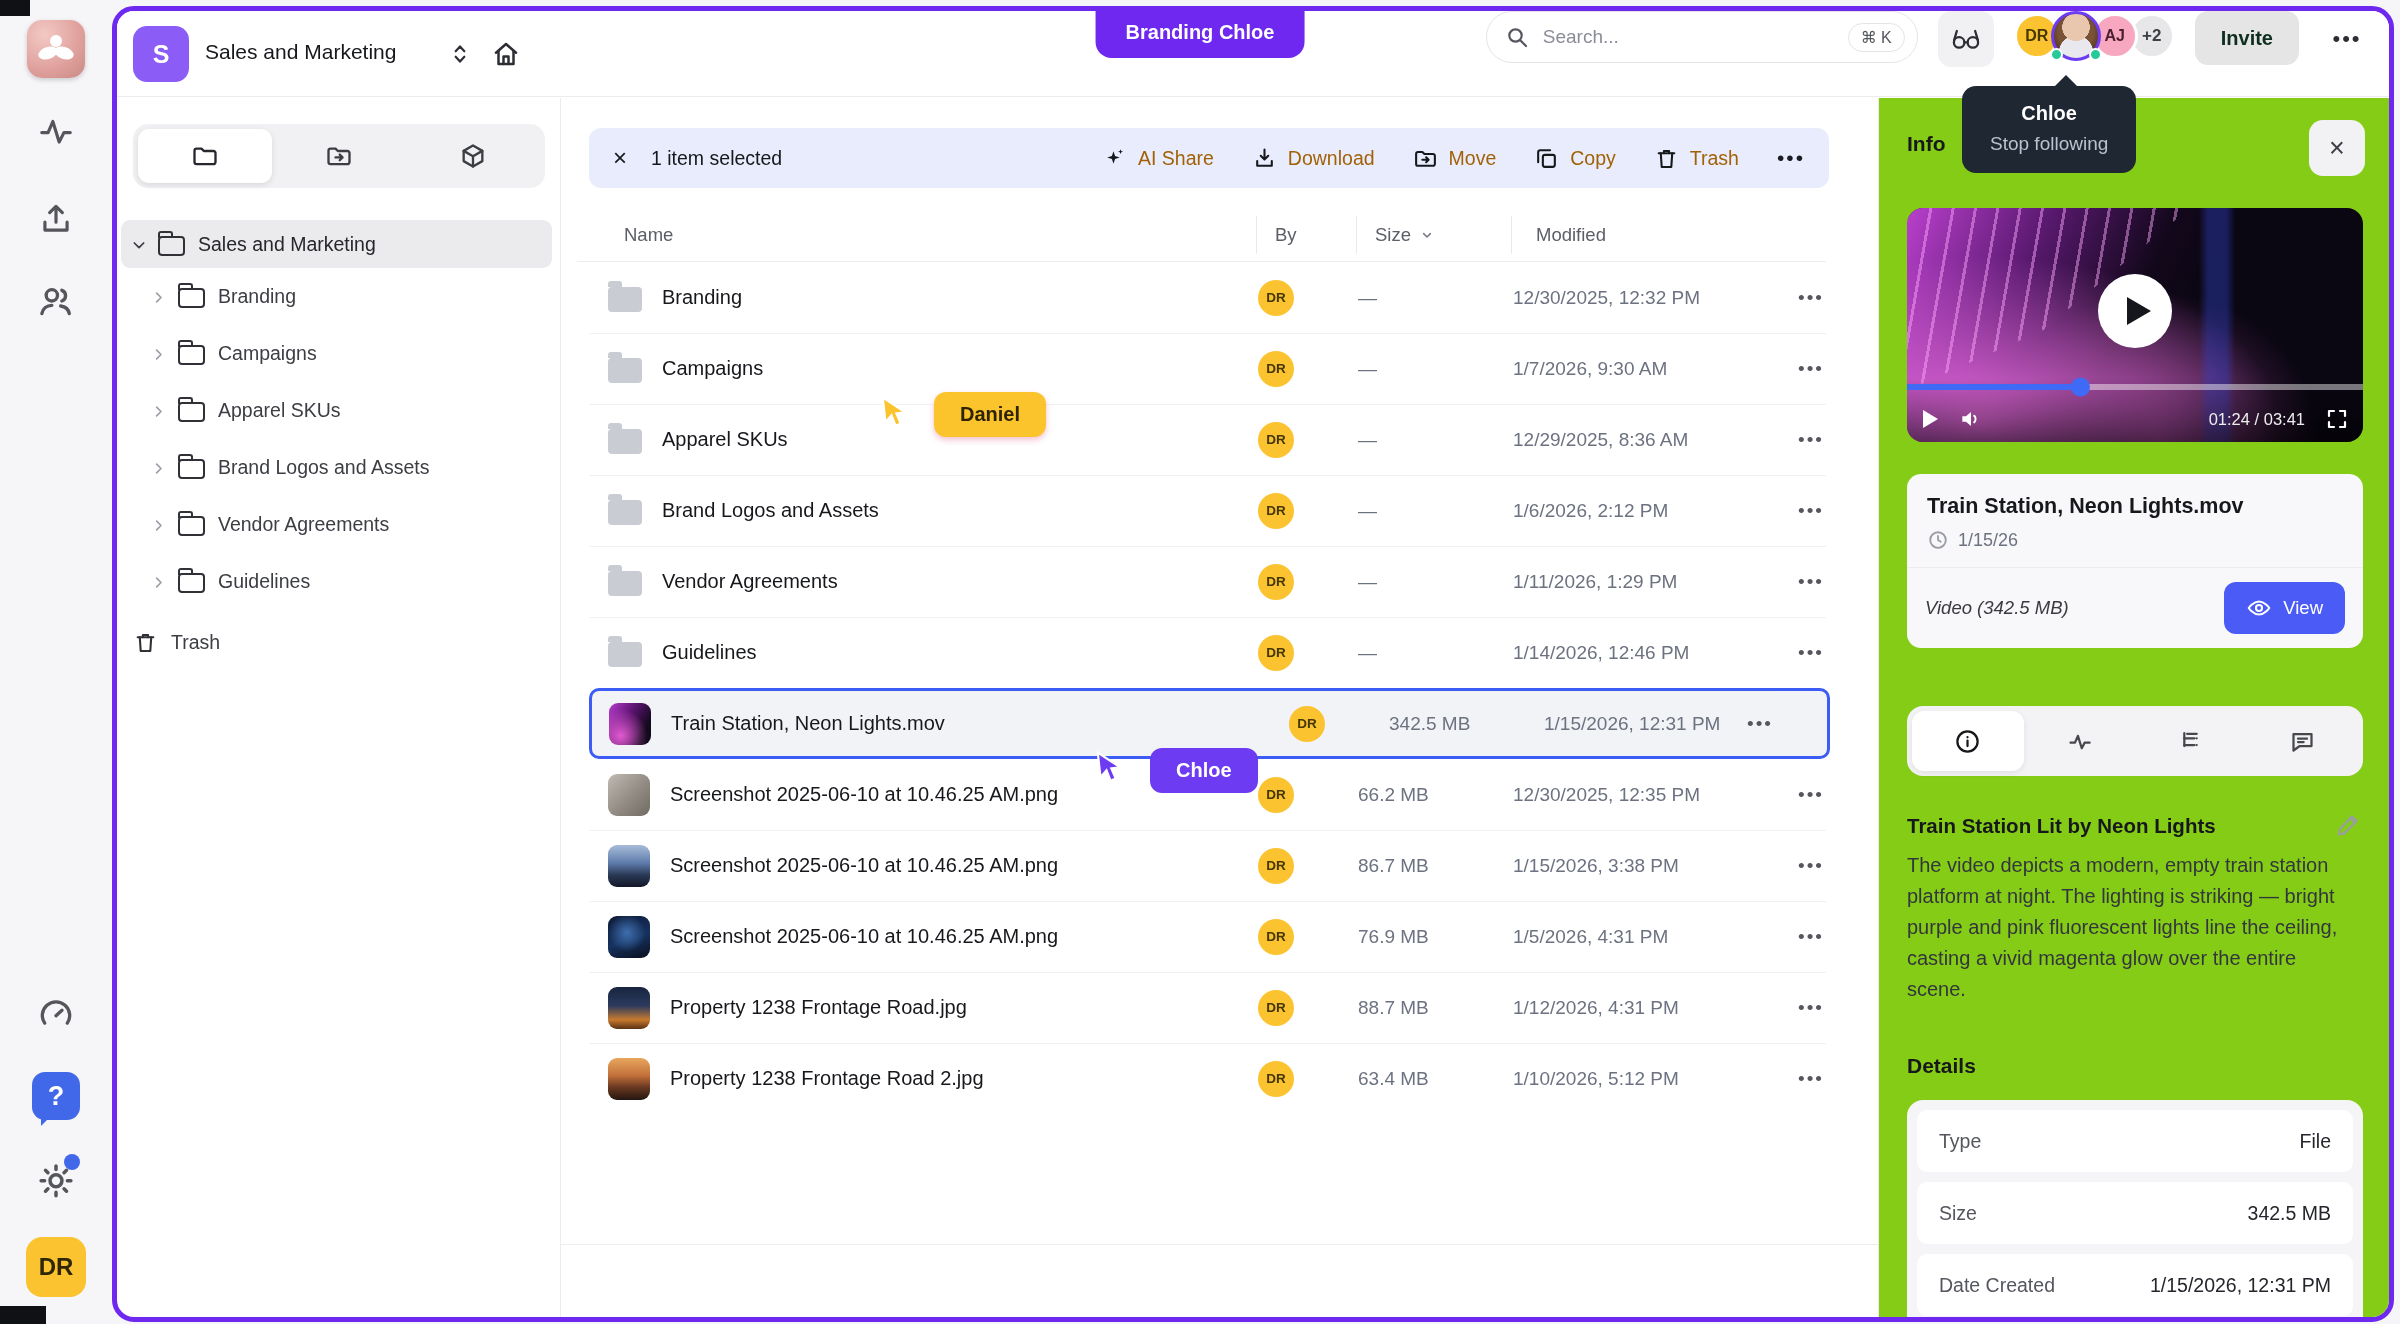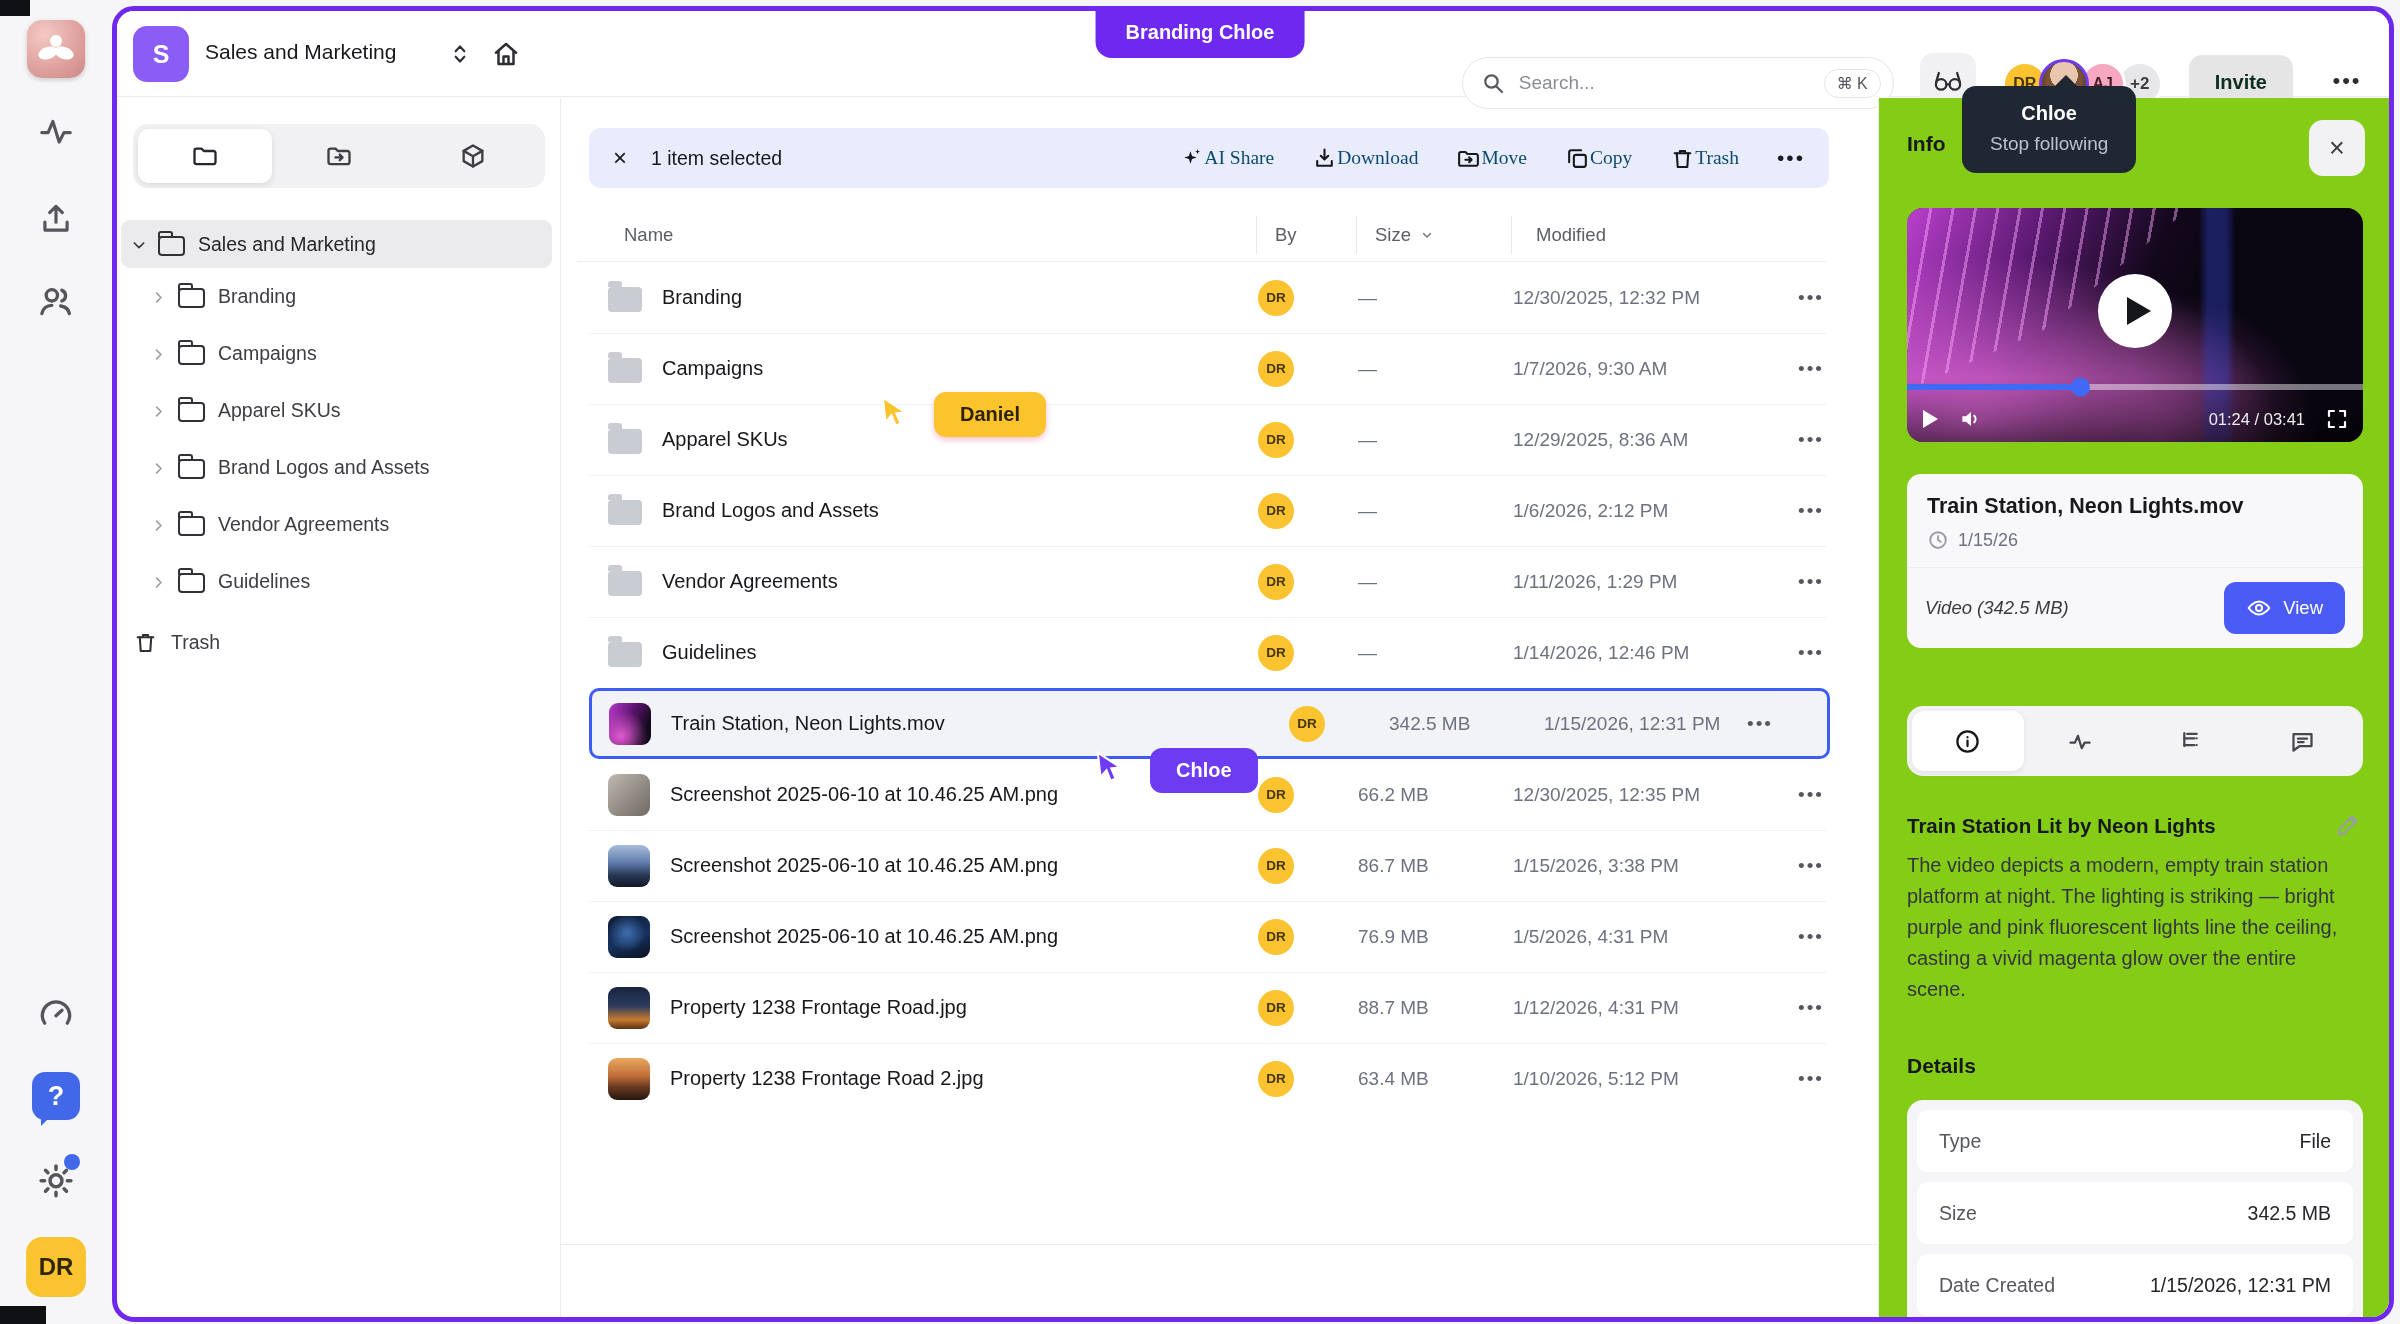--- a/index.html
+++ b/index.html
@@ -27,21 +27,21 @@
 
   
   #follow-pill{position:absolute;left:1083px;top:-2px;transform:translateX(-50%);background:#6e28f0;color:#fff;font-size:20px;font-weight:700;padding:12px 30px 14px;border-radius:0 0 16px 16px;z-index:40;}
 
   
   #topbar{position:absolute;left:0;top:0;width:100%;height:86px;border-bottom:1px solid #ececef;background:#fff;display:flex;align-items:center;}
   #ws-badge{position:absolute;left:16px;top:15px;width:56px;height:56px;border-radius:14px;background:#8b5cf6;color:#fff;font-size:25px;font-weight:600;display:flex;align-items:center;justify-content:center;}
   #ws-title{position:absolute;left:88px;top:29px;font-size:21px;color:#17181c;font-weight:500;}
   #ws-switch{position:absolute;left:330px;top:30px;cursor:pointer;}
   #home-btn{position:absolute;left:374px;top:28px;cursor:pointer;}
-  #top-right{position:absolute;right:14px;top:12px;height:86px;display:flex;align-items:flex-end;gap:26px;}
+  #top-right{position:absolute;right:14px;top:0;height:86px;display:flex;align-items:flex-start;gap:20px;}
   #search-box{width:432px;height:52px;border:1.5px solid #e4e4e8;border-radius:26px;display:flex;align-items:center;padding:0 12px 0 18px;gap:12px;background:#fff;}
   #search-box input{border:none;outline:none;flex:1;font-size:19px;color:#40424a;font-family:inherit;background:transparent;}
   #search-box input::placeholder{color:#8a8d96;}
   #kbd{border:1.5px solid #e4e4e8;border-radius:15px;padding:4px 12px;font-size:16px;color:#55575e;white-space:nowrap;}
   #observe-btn{width:56px;height:56px;border-radius:13px;background:#f1f1f3;display:flex;align-items:center;justify-content:center;cursor:pointer;}
   #avatar-row{display:flex;align-items:center;}
   .av{width:46px;height:46px;border-radius:50%;border:3px solid #fff;display:flex;align-items:center;justify-content:center;font-size:16px;font-weight:700;margin-left:-9px;position:relative;cursor:pointer;}
   .av:first-child{margin-left:0;}
   #av-dr{background:#fcc330;color:#463804;z-index:1;}
   #av-chloe{width:50px;height:50px;border:3px solid #6d3bf2;z-index:4;background:
@@ -73,21 +73,21 @@
   .tree-root .chev svg{stroke:#3c3e44;}
   .fold{width:27px;height:20px;border:2.3px solid #2f3136;border-radius:4px;position:relative;flex:none;margin-top:3px;}
   .fold::before{content:"";position:absolute;top:-7px;left:-2.3px;width:11px;height:5px;border:2.3px solid #2f3136;border-bottom:none;border-radius:3px 3px 0 0;}
   .trash-row{margin-top:4px;padding-left:12px;}
 
   
   #seltoolbar{position:absolute;left:28px;top:30px;width:1240px;height:60px;background:#e9ecfc;border-radius:12px;display:flex;align-items:center;padding:0 24px;z-index:8;}
   #sel-close{font-size:24px;color:#17181c;cursor:pointer;margin-right:24px;line-height:1;}
   #sel-count{font-size:19.5px;color:#17181c;}
   #sel-actions{margin-left:auto;display:flex;align-items:center;gap:38px;}
-  .act-btn{display:flex;align-items:center;font-size:19.5px;color:#0c4a6e;cursor:pointer;font-family:Liberation Serif, serif;}
+  .act-btn{display:flex;align-items:center;gap:11px;font-size:19.5px;color:#a16207;cursor:pointer;}
   #sel-more{font-size:21px;letter-spacing:2px;color:#1b1c21;cursor:pointer;}
 
   
   #thead{position:absolute;left:16px;right:52px;top:110px;height:54px;display:flex;align-items:center;font-size:18.5px;color:#5c5e66;border-bottom:1px solid #ededef;}
   .hc{display:flex;align-items:center;height:38px;}
   .hc.name{width:679px;padding-left:47px;}
   .hc.by{width:100px;border-left:1px solid #e9e9eb;padding-left:18px;}
   .hc.size{width:155px;border-left:1px solid #e9e9eb;padding-left:18px;gap:8px;}
   .hc.mod{flex:1;border-left:1px solid #e9e9eb;padding-left:24px;}
   #rows{position:absolute;left:0;right:0;top:164px;}

